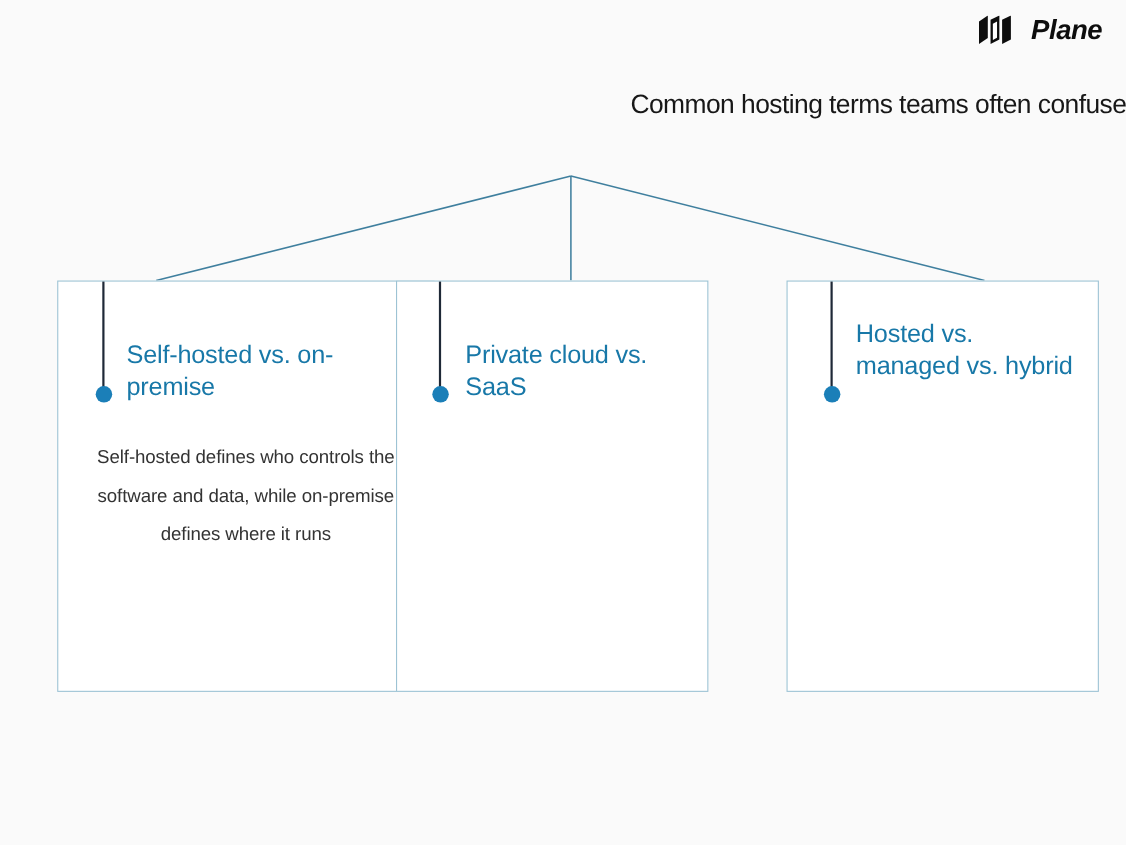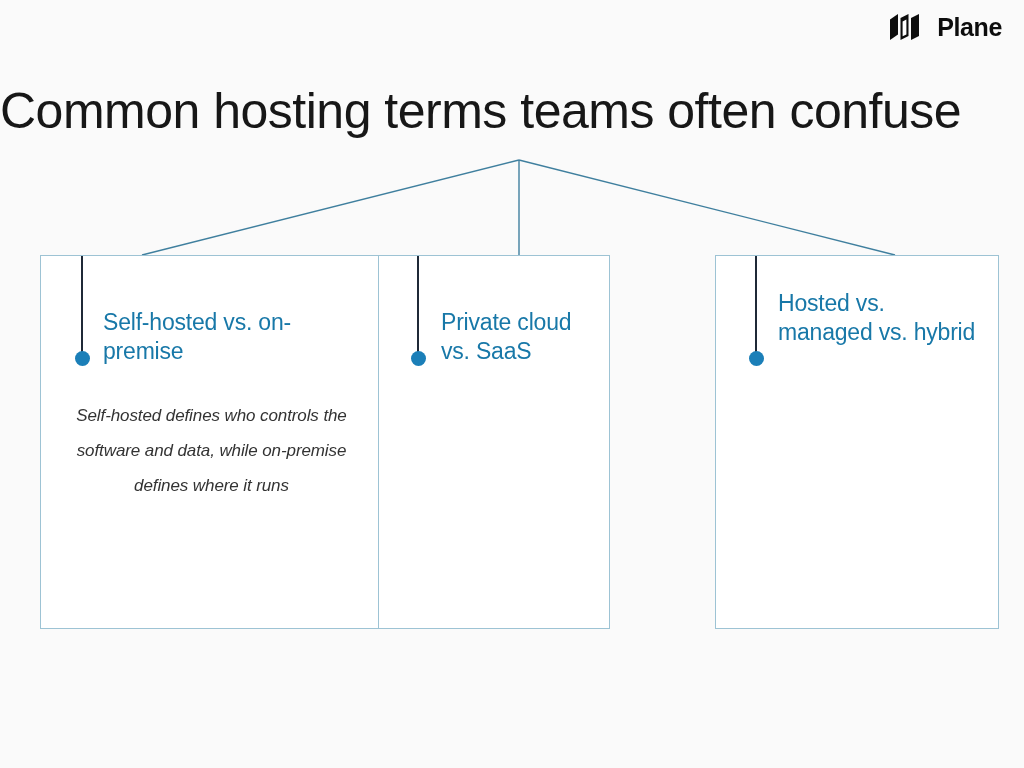--- a/index.html
+++ b/index.html
@@ -28,30 +28,31 @@
     width: 38px;
     height: 26px;
     display: block;
   }
   .brand-name {
     font-size: 25px;
     font-weight: 600;
     color: #0d0d0d;
     letter-spacing: -0.4px;
     line-height: 1;
+    font-style: italic;
   }
 
   
   .page-title {
     position: absolute;
     top: 82px;
     left: 0;
     width: 1024px;
-    text-align: left;
-    font-size: 50px;
+    text-align: right;
+    font-size: 24px;
     font-weight: 400;
     color: #171717;
     letter-spacing: -0.5px;
     white-space: nowrap;
   }
 
   
   .connectors {
     position: absolute;
     top: 0;
@@ -63,22 +64,22 @@
 
   
   .card {
     position: absolute;
     top: 255px;
     height: 374px;
     background: #ffffff;
     border: 1px solid #9dc3d4;
     box-sizing: border-box;
   }
-  #card-0 { left: 40px;  width: 343px; }
-  #card-1 { left: 378px; width: 232px; }
+  #card-0 { left: 52px;  width: 343px; }
+  #card-1 { left: 360px; width: 284px; }
   #card-2 { left: 715px; width: 284px; }
 
   .card-stem {
     position: absolute;
     top: 0;
     width: 2px;
     background: #1f2937;
   }
   #card-0 .card-stem { left: 40px; height: 102px; }
   #card-1 .card-stem { left: 38px; height: 102px; }
@@ -113,21 +114,21 @@
     position: absolute;
     left: 14px;
     right: 14px;
     text-align: center;
     font-size: 17px;
     font-weight: 400;
     line-height: 2.05;
     color: #333333;
     letter-spacing: -0.1px;
   }
-  #card-0 .card-body { top: 143px; font-style: italic; }
+  #card-0 .card-body { top: 143px; }
   #card-1 .card-body { top: 143px; }
   #card-2 .card-body { top: 147px; }
 </style>
 </head>
 <body>
 
 <div class="brand">
   <svg class="brand-mark" viewBox="0 0 38 26">
     <polygon points="0,5.5 8,0 8,20.5 0,26" fill="#0d0d0d"></polygon>
     <polygon points="10.5,4 18.5,0 18.5,22 10.5,26" fill="#0d0d0d"></polygon>

